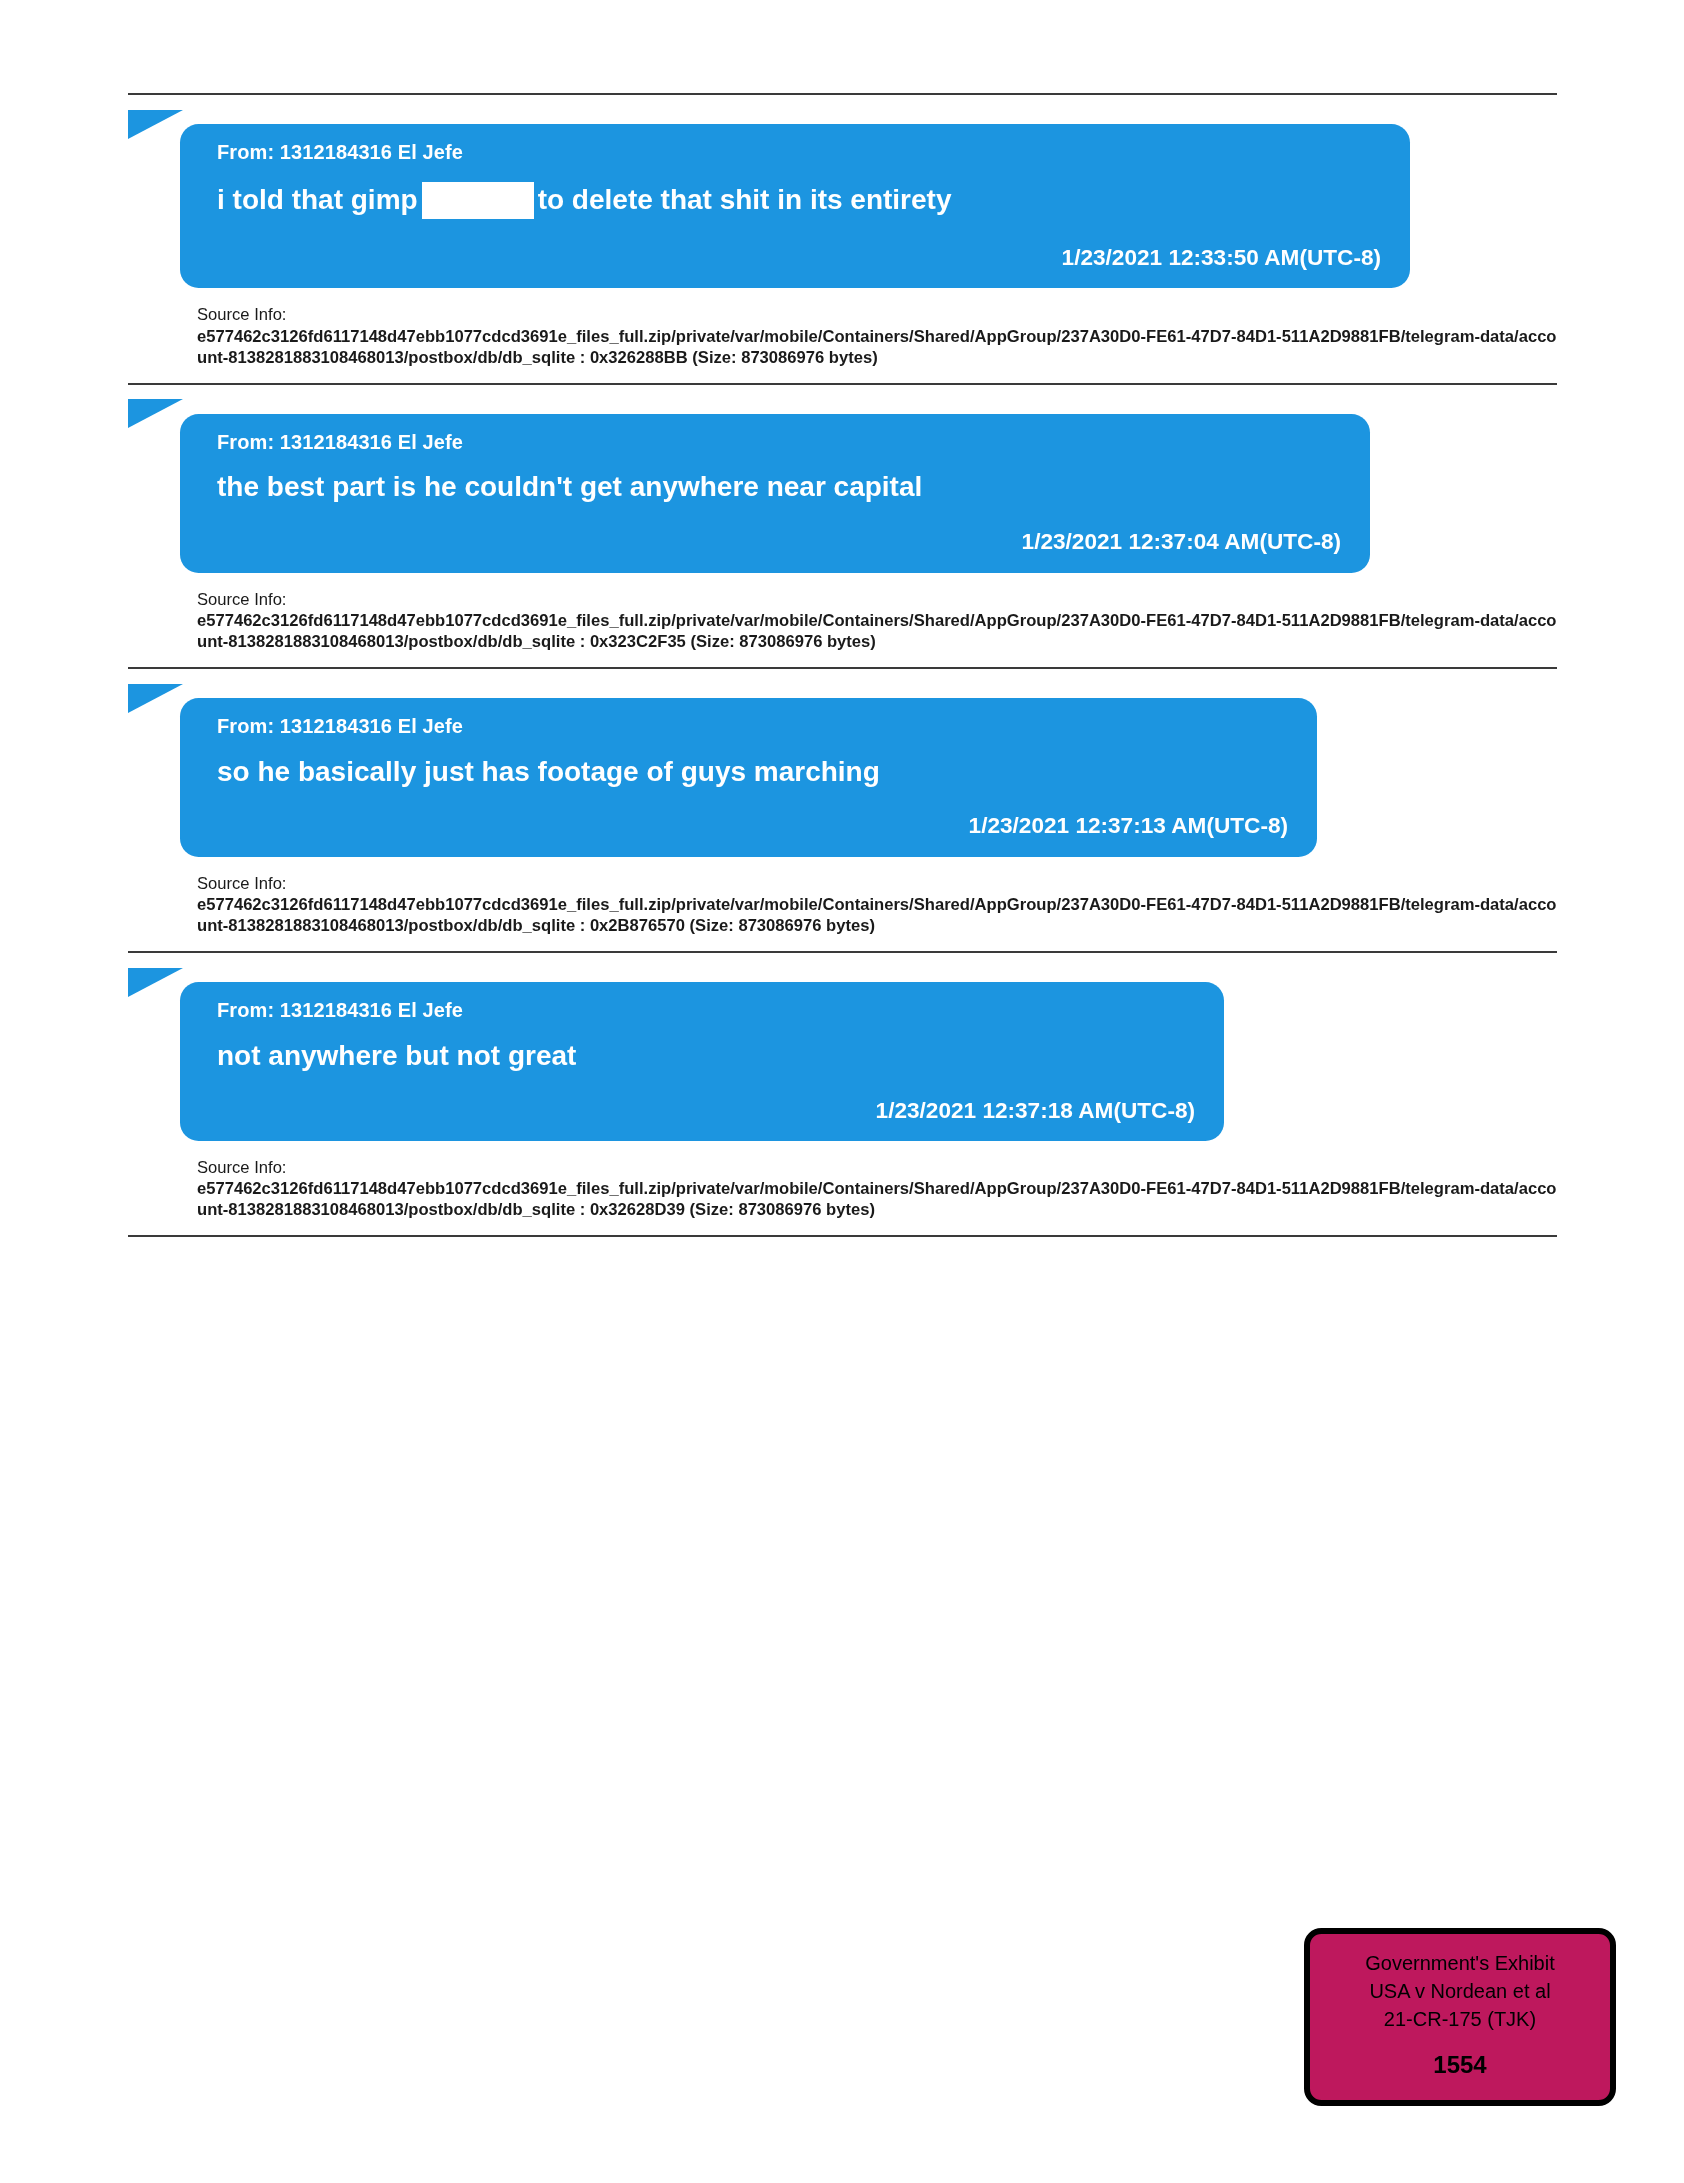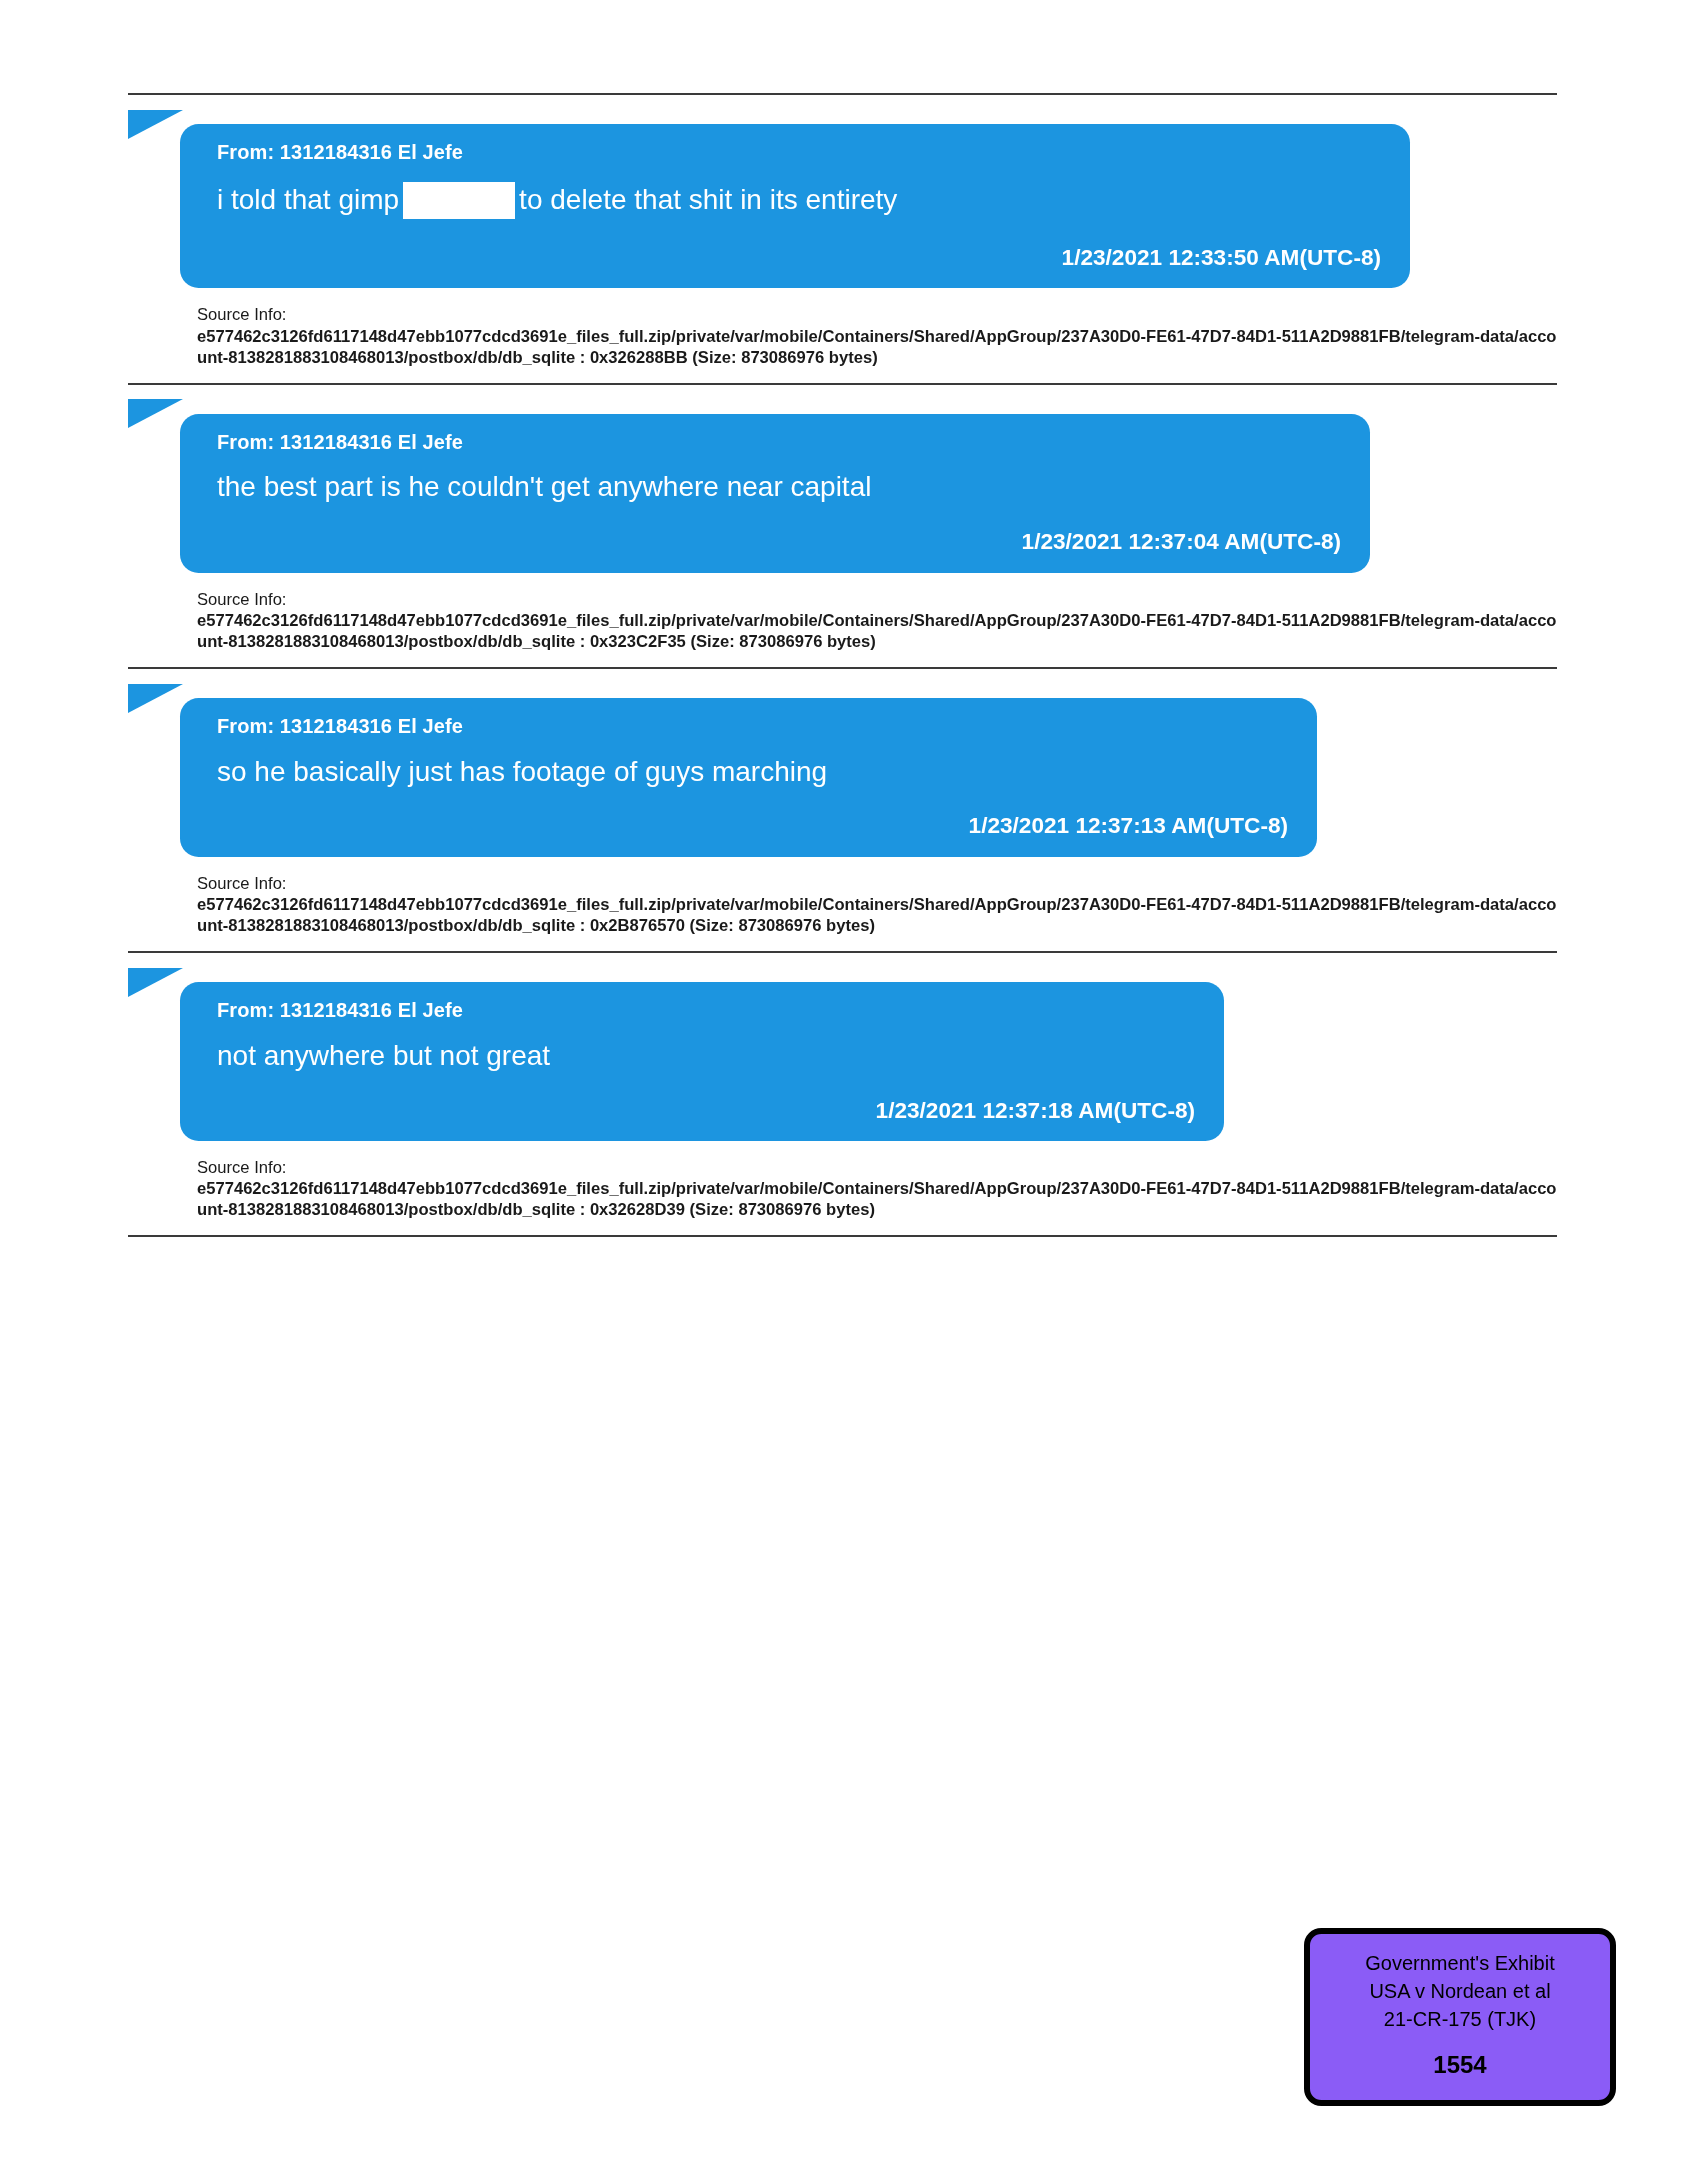--- a/index.html
+++ b/index.html
@@ -60,21 +60,21 @@
   }
   .bubble-from {
     font-size: 20px;
     font-weight: bold;
     color: #ffffff;
     letter-spacing: 0.1px;
     margin-bottom: 17.3px;
   }
   .bubble-text {
     font-size: 28px;
-    font-weight: normal;
+    font-weight: bold;
     color: #ffffff;
     line-height: 1.12;
     display: flex;
     align-items: center;
     flex-wrap: wrap;
   }
   .redaction {
     display: inline-block;
     background: #ffffff;
     width: 112px;
@@ -106,21 +106,21 @@
     word-break: break-all;
     white-space: pre-wrap;
   }
   
   .exhibit {
     position: absolute;
     left: 1304px;
     top: 1928px;
     width: 312px;
     height: 178px;
-    background: #8b5cf6;
+    background: #be185d;
     border: 6px solid #000000;
     border-radius: 17.3px;
     box-sizing: border-box;
     text-align: center;
     padding-top: 14.6px;
     color: #000000;
   }
   .exhibit-line {
     font-size: 20px;
     line-height: 1.42;

